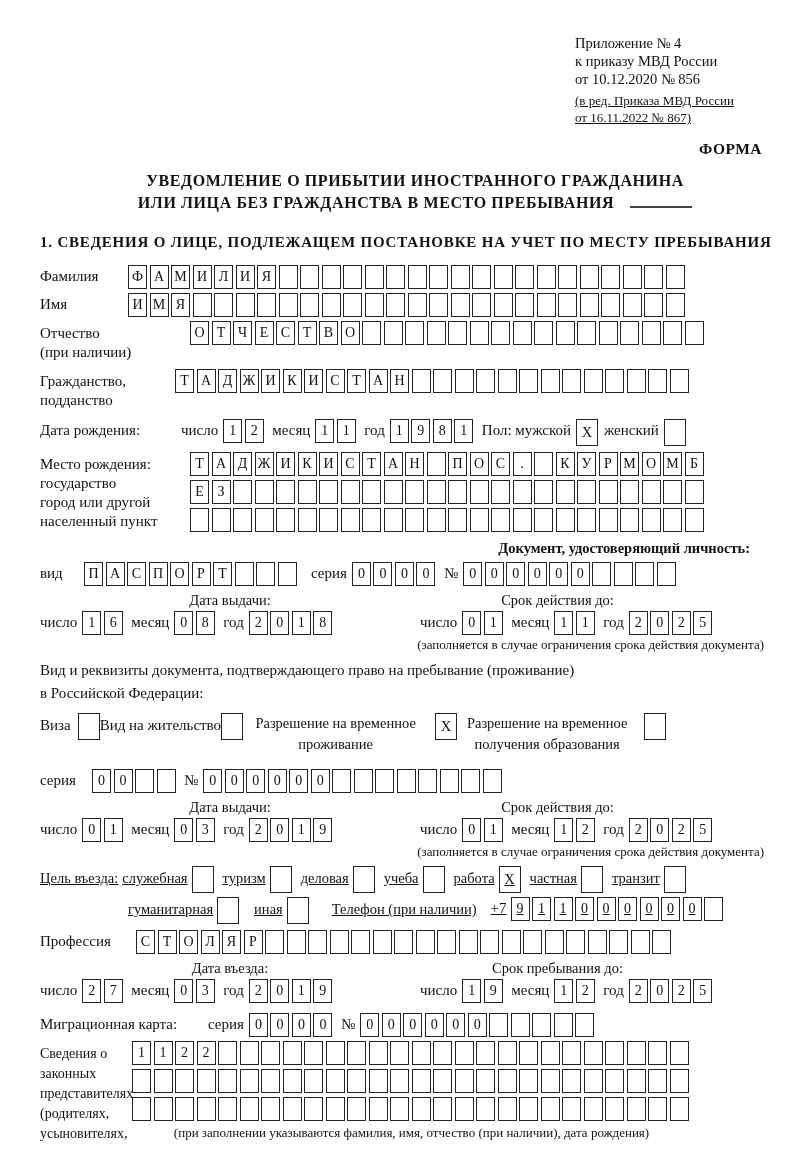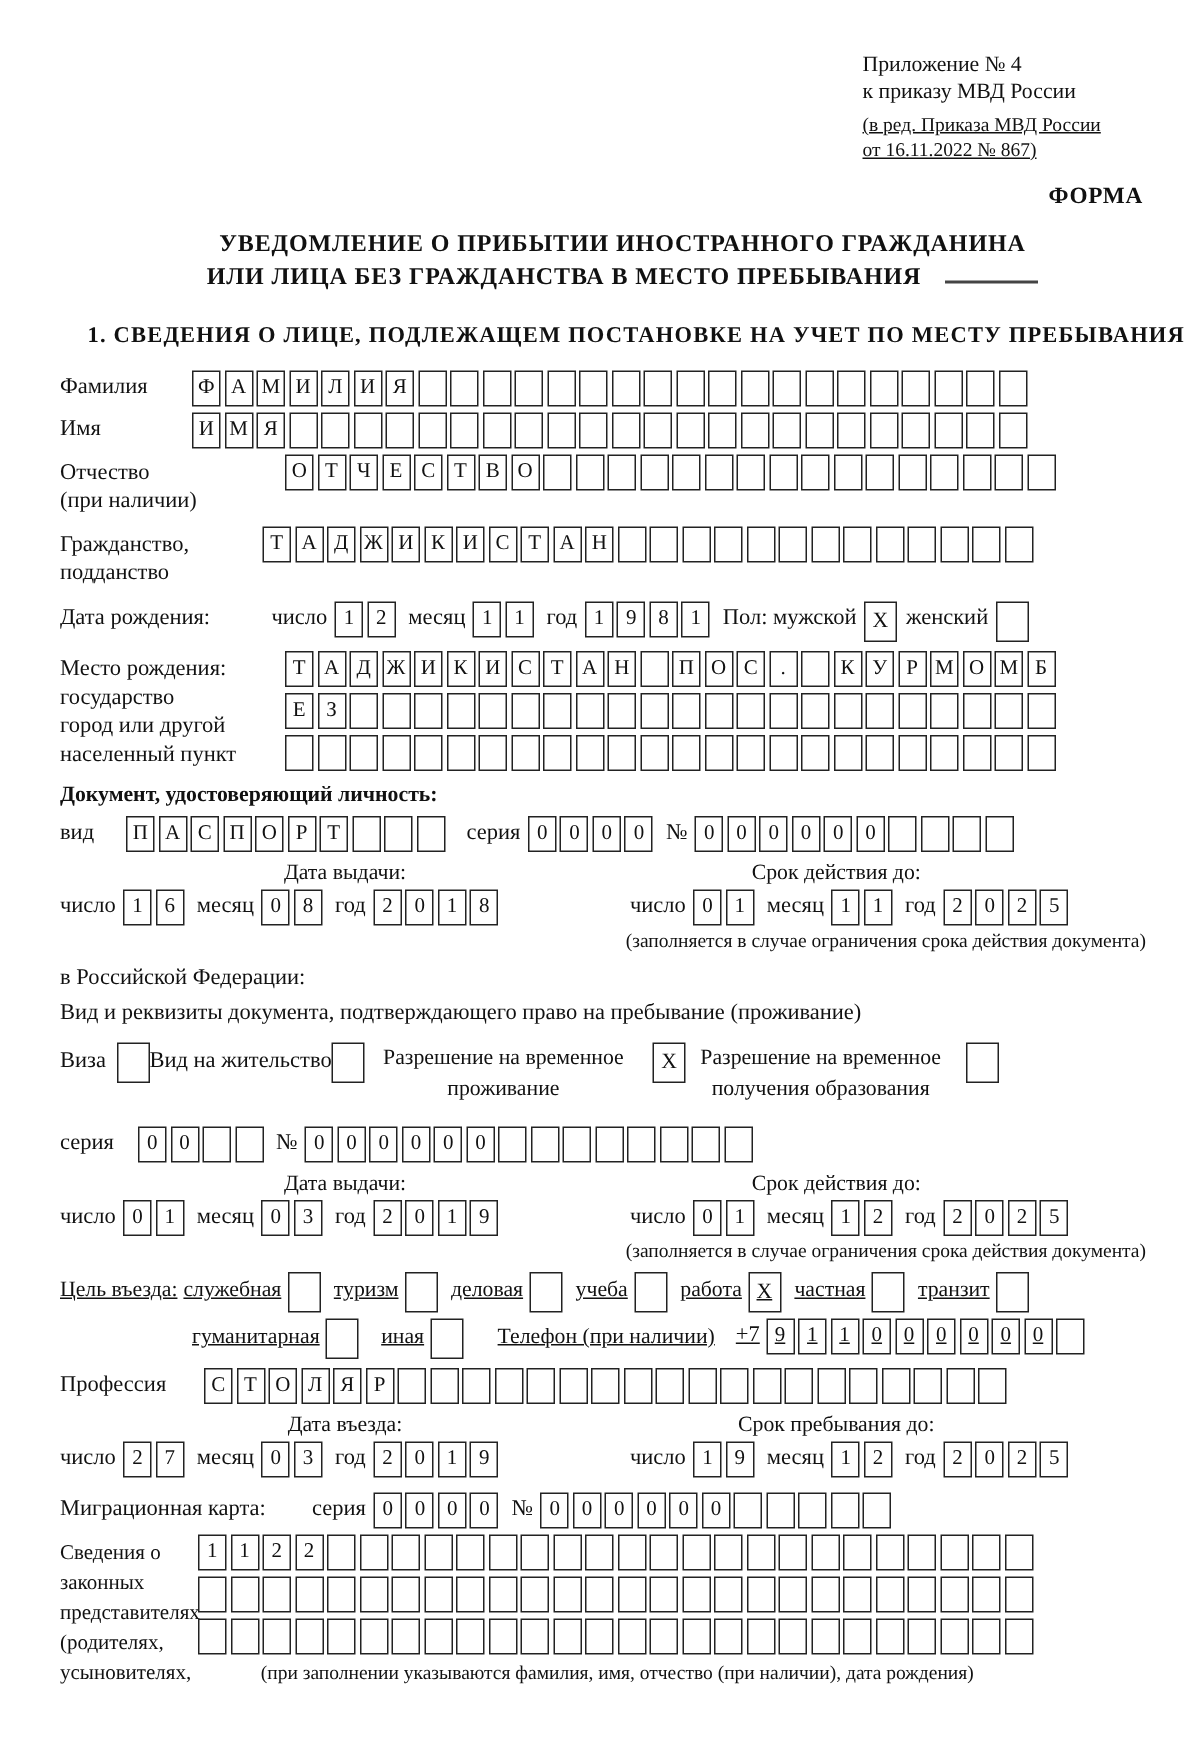--- a/index.html
+++ b/index.html
@@ -17,21 +17,21 @@
     padding: 34px 10px 0 40px;
     overflow: hidden;
     background: #fff;
   }
   .note { margin-left: auto; width: 215px; line-height: 18px; font-size: 14.5px; }
   .note .small { font-size: 13px; line-height: 17px; text-decoration: underline; }
   .note .gap { height: 4px; }
   .forma { text-align: right; padding-right: 28px; font-weight: bold; font-size: 15.5px; margin-top: 14px; letter-spacing: 0.5px; }
   .title { text-align: center; font-weight: bold; font-size: 16px; margin-top: 12px; line-height: 22px; letter-spacing: 0.6px; }
   .uline { display: inline-block; width: 62px; border-bottom: 2.5px solid #444; margin-left: 16px; }
-  .sect { text-align: right; font-weight: bold; font-size: 15px; margin-top: 20px; letter-spacing: 0.8px; margin-bottom: 14px; }
+  .sect { text-align: left; font-weight: bold; font-size: 15px; margin-top: 20px; letter-spacing: 0.8px; margin-bottom: 14px; }
 
   .frow { display: flex; align-items: flex-start; margin-bottom: 4px; }
   .flabel { flex: none; padding-top: 3px; }
   .w88 { width: 88px; }
   .w135 { width: 135px; }
   .w150 { width: 150px; font-family: Liberation Serif, serif; }
   .lblblock { flex: none; line-height: 19px; padding-top: 3px; }
   .cells { display: flex; flex: none; }
   .cell {
     flex: none; display: inline-block;
@@ -43,21 +43,21 @@
   .box {
     flex: none; display: inline-block;
     width: 22px; height: 27px;
     border: 1.6px solid #222;
     text-align: center; font-size: 14.5px; line-height: 24px;
   }
   .inlbl { flex: none; padding: 3px 5px 0 6px; }
   .stack { flex: none; }
   .stack .crow { display: flex; margin-bottom: 4px; }
 
-  .dochdr { text-align: left; font-weight: bold; font-size: 14.5px; margin: 4px 40px 5px 0; }
+  .dochdr { text-align: right; font-weight: bold; font-size: 14.5px; margin: 4px 40px 5px 0; }
   .dates { display: flex; align-items: flex-start; margin-top: 6px; }
   .dgroup { flex: none; width: 380px; }
   .dgroup.grow { flex: 1; }
   .dtitle { text-align: center; font-size: 14.5px; margin-bottom: 2px; }
   .dtitle.pr { padding-right: 95px; }
   .dfields { display: flex; align-items: flex-start; }
   .dfields .inlbl:first-child { padding-left: 0; }
   .fine-note { text-align: right; font-size: 13px; padding-right: 26px; margin-top: 2px; margin-bottom: 6px; }
 
   .intro { line-height: 23px; margin-top: 4px; }
@@ -81,20 +81,21 @@
   .mt10 { margin-top: 10px; }
 </style>
 </head>
 <body>
 
 <div class="page">
 
   <div class="note">
     <div>Приложение № 4</div>
     <div>к приказу МВД России</div>
+    <div>от 10.12.2020 № 856</div>
     <div class="gap"></div>
     <div class="small">(в ред. Приказа МВД России</div>
     <div class="small">от 16.11.2022 № 867)</div>
   </div>
 
   <div class="forma">ФОРМА</div>
 
   <div class="title">
     <div>УВЕДОМЛЕНИЕ О ПРИБЫТИИ ИНОСТРАННОГО ГРАЖДАНИНА</div>
     <div>
@@ -427,22 +428,22 @@
             <span class="cell">0</span>
             <span class="cell">2</span>
             <span class="cell">5</span>
           </span>
       </div>
     </div>
   </div>
   <div class="fine-note">(заполняется в случае ограничения срока действия документа)</div>
 
   <div class="intro">
+    <div>Вид и реквизиты документа, подтверждающего право на пребывание (проживание)</div>
     <div>в Российской Федерации:</div>
-    <div>Вид и реквизиты документа, подтверждающего право на пребывание (проживание)</div>
   </div>
 
   <div class="opts">
     <span class="optlbl">Виза</span>
     <span class="box mls"></span>
     <span class="optlbl mlx">Вид на жительство</span>
     <span class="box mlx"></span>
     <span class="optml mlx" style="width:185px;">
       <div>Разрешение на временное</div>
       <div>проживание</div>

